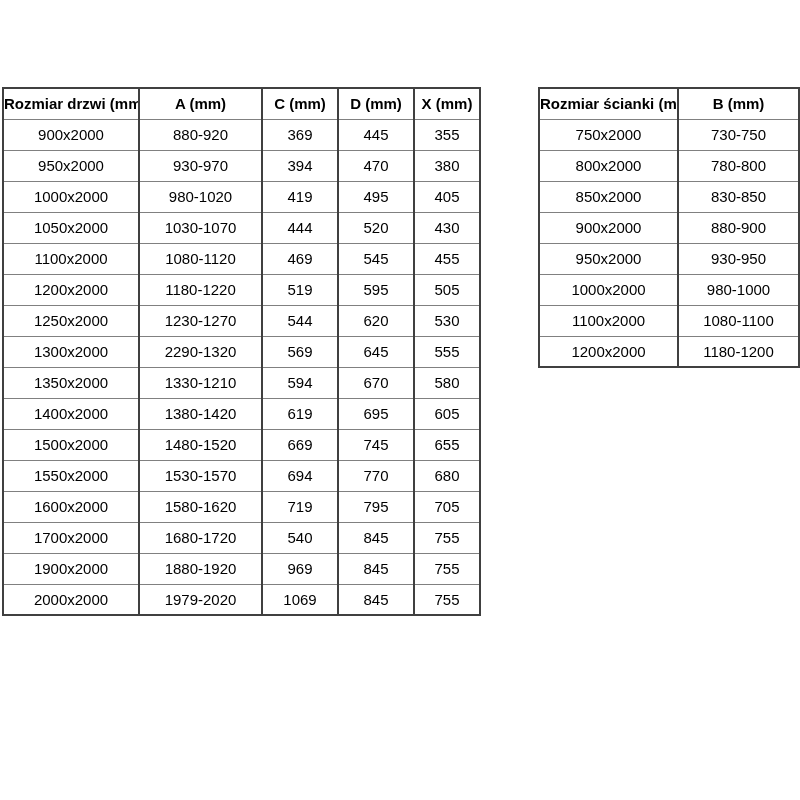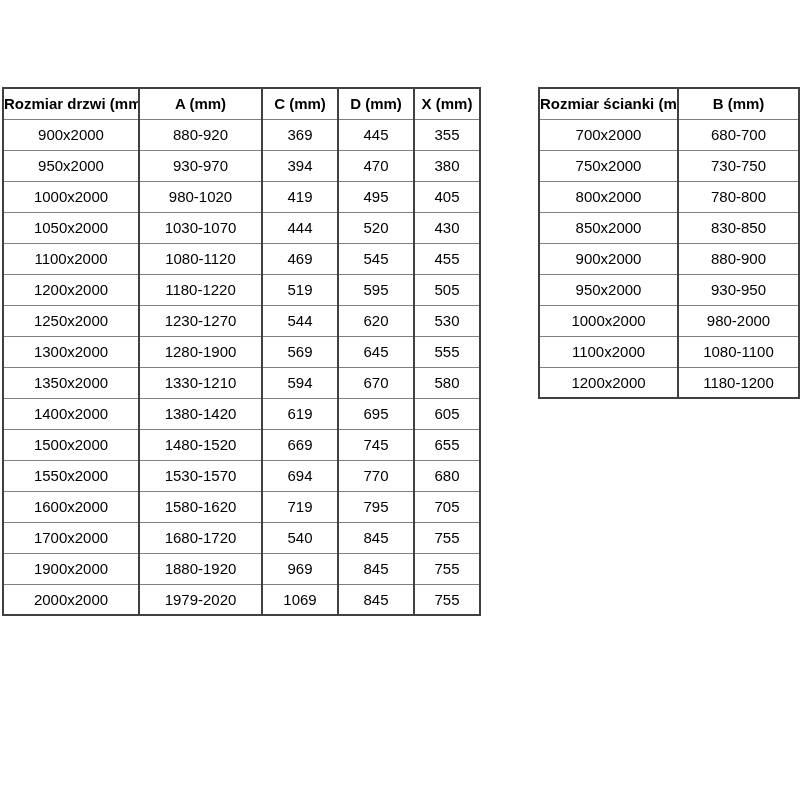--- a/index.html
+++ b/index.html
@@ -112,21 +112,21 @@
         </tr>
         <tr>
           <td>1250x2000</td>
           <td>1230-1270</td>
           <td>544</td>
           <td>620</td>
           <td>530</td>
         </tr>
         <tr>
           <td>1300x2000</td>
-          <td>1280-1900</td>
+          <td>2290-1320</td>
           <td>569</td>
           <td>645</td>
           <td>555</td>
         </tr>
         <tr>
           <td>1350x2000</td>
           <td>1330-1210</td>
           <td>594</td>
           <td>670</td>
           <td>580</td>
@@ -189,24 +189,20 @@
       <col style="width:121px">
     </colgroup>
   <thead>
         <tr>
           <th>Rozmiar ścianki (mm)</th>
           <th>B (mm)</th>
         </tr>
       </thead>
       <tbody>
         <tr>
-          <td>700x2000</td>
-          <td>680-700</td>
-        </tr>
-        <tr>
           <td>750x2000</td>
           <td>730-750</td>
         </tr>
         <tr>
           <td>800x2000</td>
           <td>780-800</td>
         </tr>
         <tr>
           <td>850x2000</td>
           <td>830-850</td>
@@ -214,21 +210,21 @@
         <tr>
           <td>900x2000</td>
           <td>880-900</td>
         </tr>
         <tr>
           <td>950x2000</td>
           <td>930-950</td>
         </tr>
         <tr>
           <td>1000x2000</td>
-          <td>980-2000</td>
+          <td>980-1000</td>
         </tr>
         <tr>
           <td>1100x2000</td>
           <td>1080-1100</td>
         </tr>
         <tr>
           <td>1200x2000</td>
           <td>1180-1200</td>
         </tr>
       </tbody>

